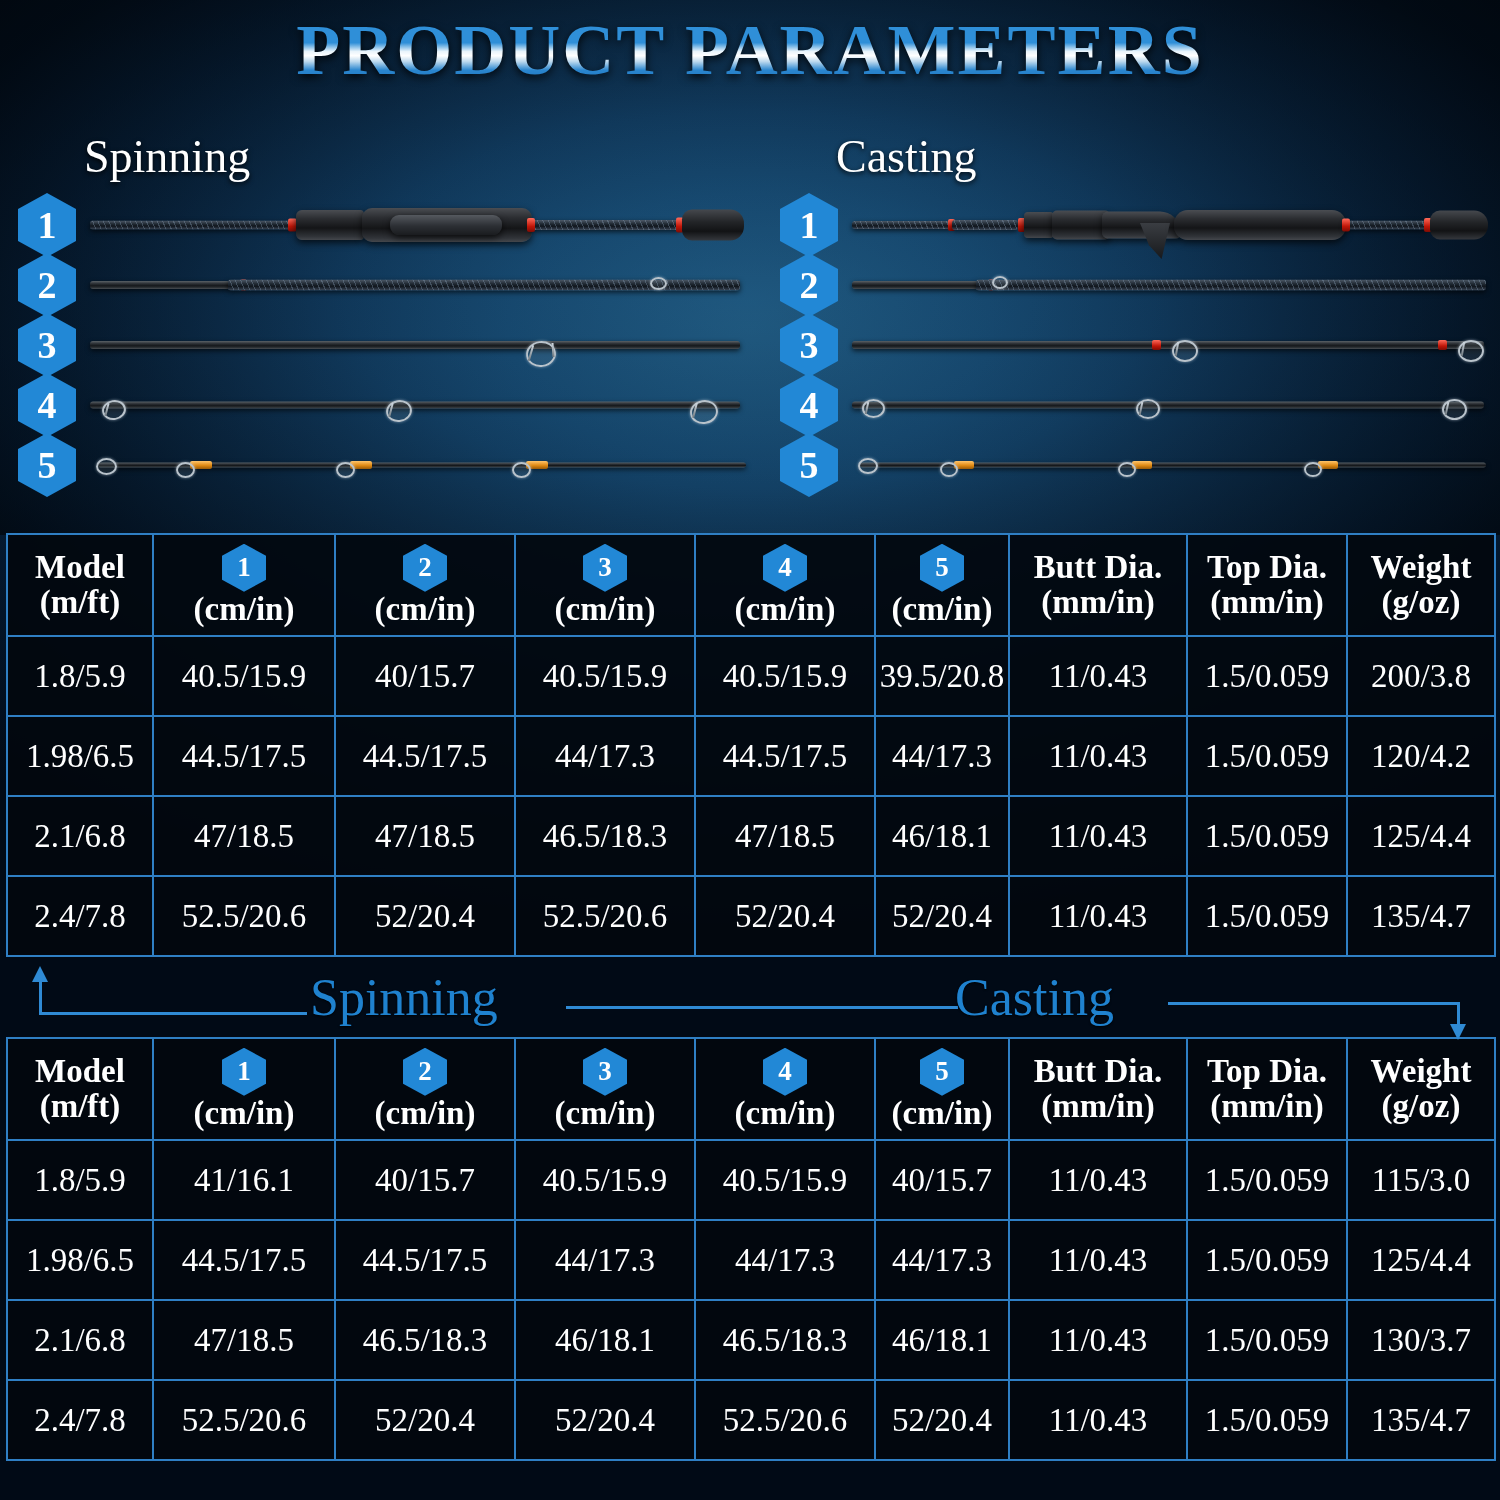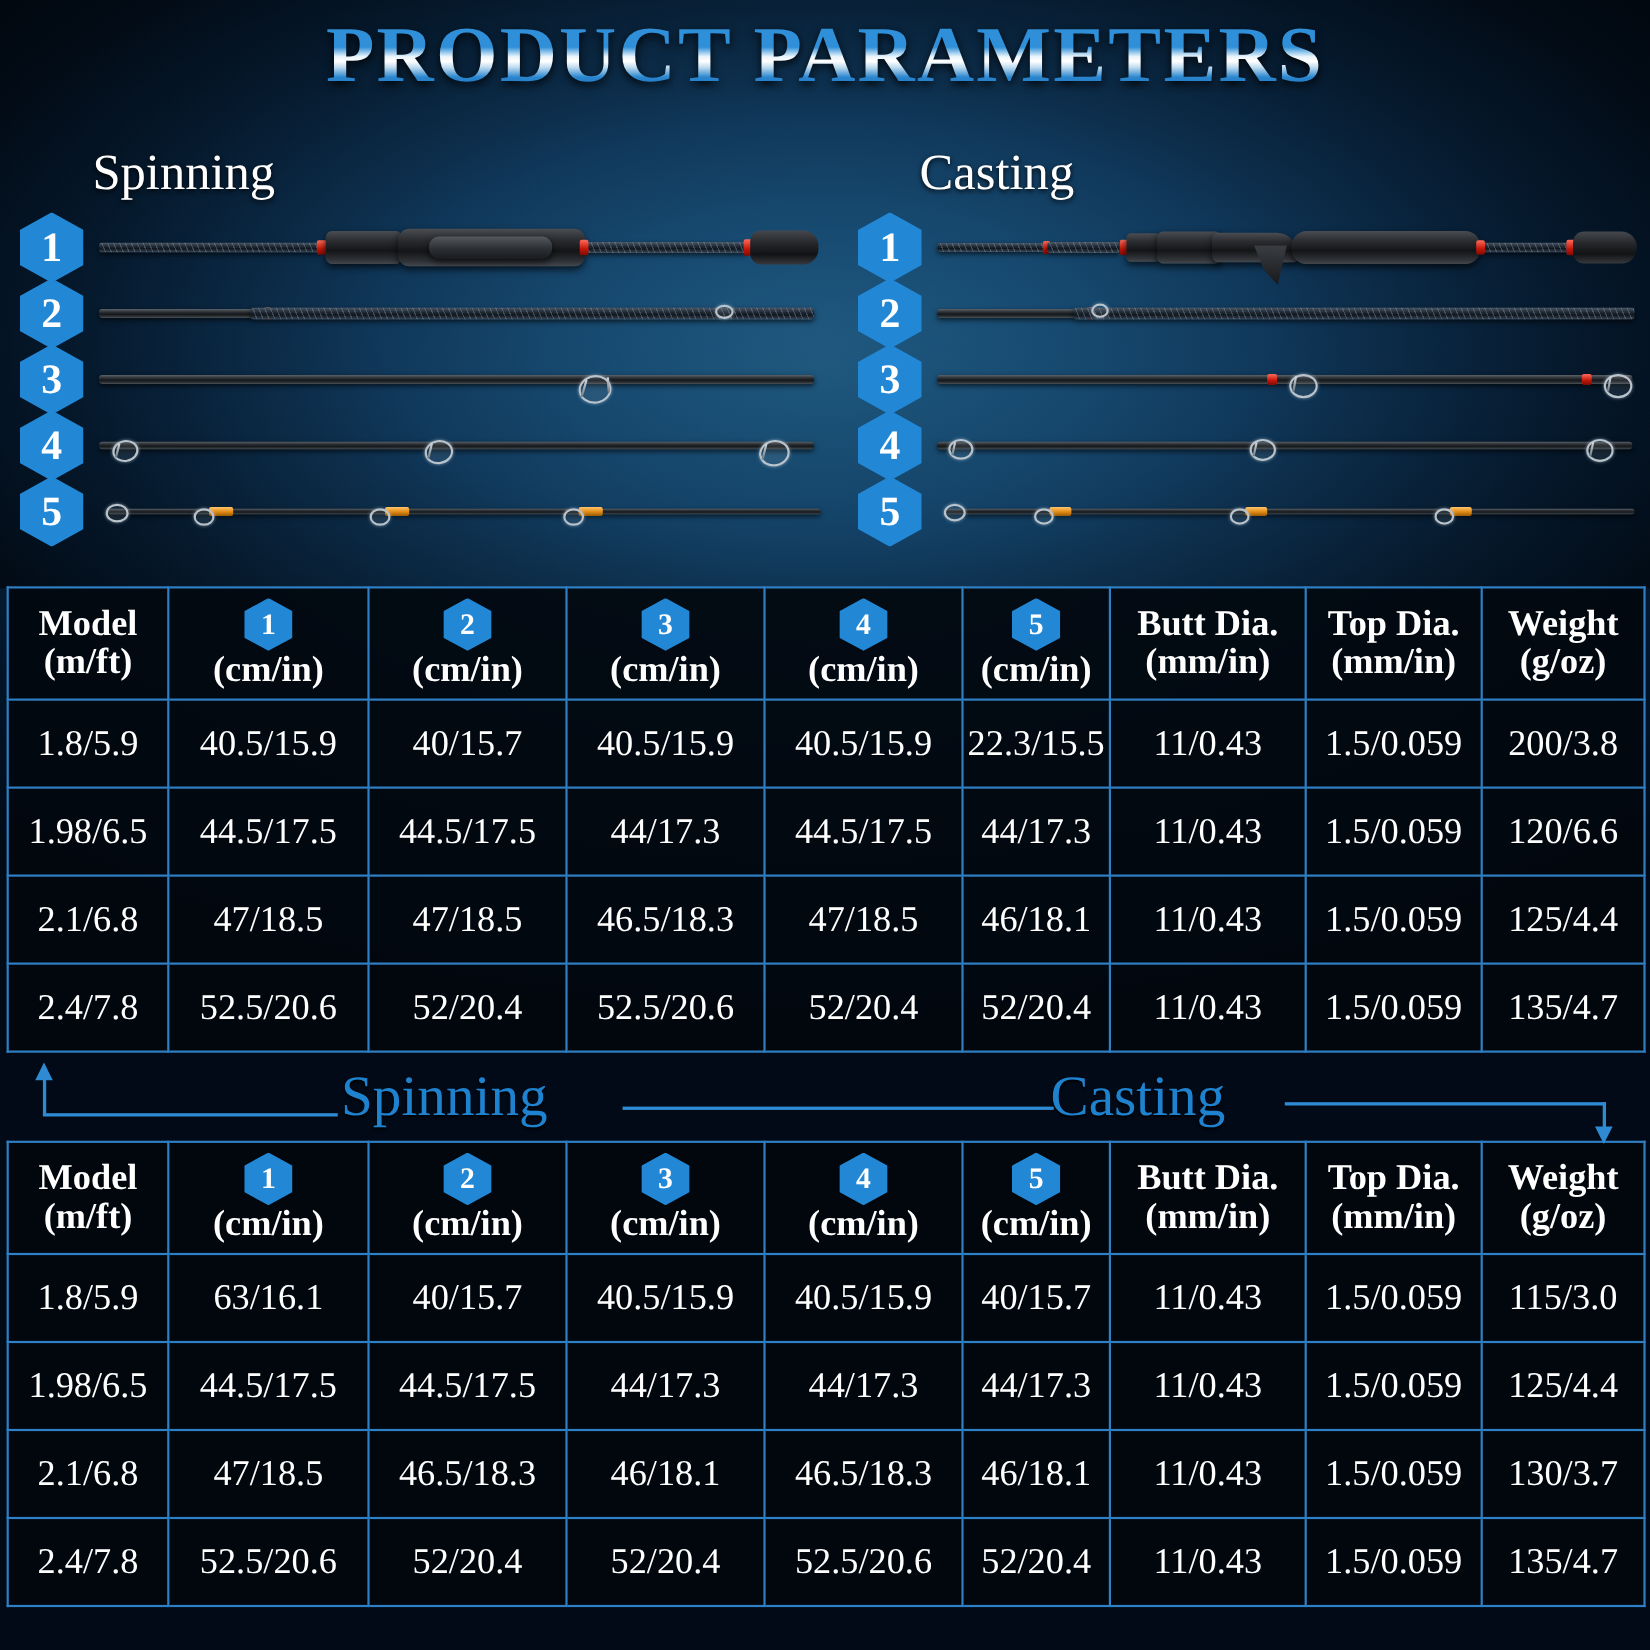--- a/index.html
+++ b/index.html
@@ -515,35 +515,35 @@
           </th>
       </tr>
     </thead>
     <tbody>
       <tr>
         <td>1.8/5.9</td>
         <td>40.5/15.9</td>
         <td>40/15.7</td>
         <td>40.5/15.9</td>
         <td>40.5/15.9</td>
-        <td>22.3/15.5</td>
+        <td>39.5/20.8</td>
         <td>11/0.43</td>
         <td>1.5/0.059</td>
         <td>200/3.8</td>
       </tr>
       <tr>
         <td>1.98/6.5</td>
         <td>44.5/17.5</td>
         <td>44.5/17.5</td>
         <td>44/17.3</td>
         <td>44.5/17.5</td>
         <td>44/17.3</td>
         <td>11/0.43</td>
         <td>1.5/0.059</td>
-        <td>120/6.6</td>
+        <td>120/4.2</td>
       </tr>
       <tr>
         <td>2.1/6.8</td>
         <td>47/18.5</td>
         <td>47/18.5</td>
         <td>46.5/18.3</td>
         <td>47/18.5</td>
         <td>46/18.1</td>
         <td>11/0.43</td>
         <td>1.5/0.059</td>
@@ -651,21 +651,21 @@
             <div class="hdr-inner">
           <span class="hdr-top">Weight</span>
           <span>(g/oz)</span>
             </div>
           </th>
       </tr>
     </thead>
     <tbody>
       <tr>
         <td>1.8/5.9</td>
-        <td>63/16.1</td>
+        <td>41/16.1</td>
         <td>40/15.7</td>
         <td>40.5/15.9</td>
         <td>40.5/15.9</td>
         <td>40/15.7</td>
         <td>11/0.43</td>
         <td>1.5/0.059</td>
         <td>115/3.0</td>
       </tr>
       <tr>
         <td>1.98/6.5</td>

